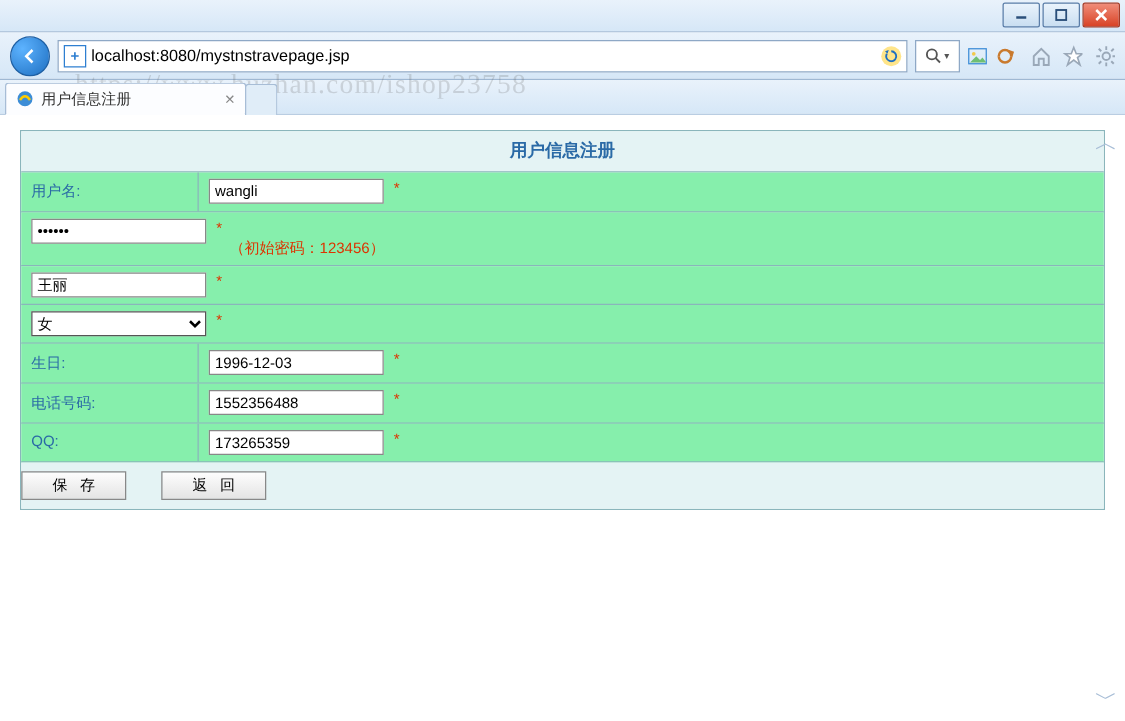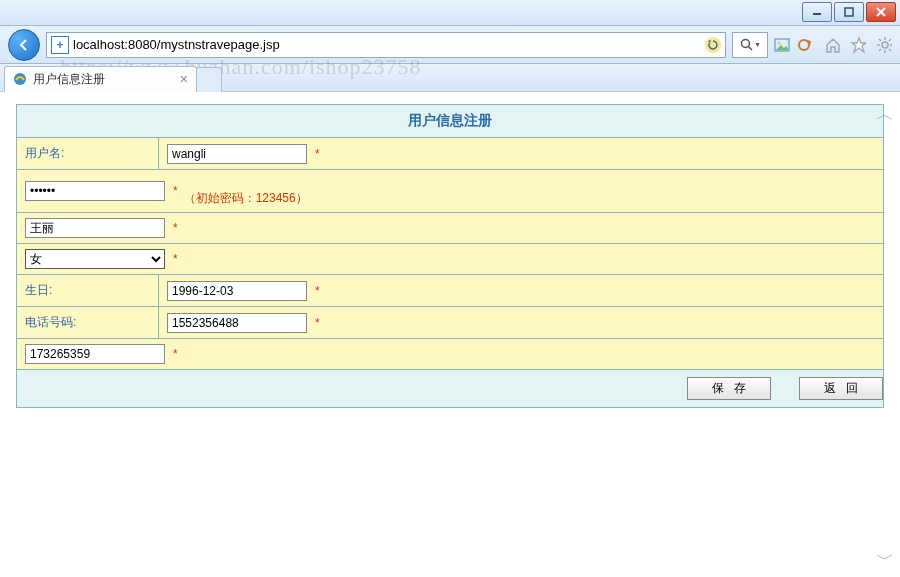--- a/index.html
+++ b/index.html
@@ -202,35 +202,34 @@
     font-weight: bold;
     color: #2a6aa6;
     background: #e4f3f4;
     border-bottom: 1px solid #8ab5bb;
     padding: 7px 0;
     font-size: 14px;
   }
   .form-row {
     display: flex;
     border-bottom: 1px solid #8ab5bb;
-    background: #fef9c3;
+    background: #86efac;
   }
   .form-row:last-child { border-bottom: none; }
   .form-label {
     width: 142px;
     padding: 7px 8px;
     color: #2a6aa6;
     border-right: 1px solid #8ab5bb;
     box-sizing: border-box;
   }
   .form-field {
     flex: 1;
     padding: 5px 8px;
     display: flex;
-    align-items: center;
     gap: 4px;
   }
   .form-field input[type=text],
   .form-field input[type=password] {
     width: 130px;
     height: 18px;
     border: 1px solid #888;
     padding: 0 4px;
     font-size: 12px;
     font-family: inherit;
@@ -242,21 +241,21 @@
     border: 1px solid #555;
     font-size: 12px;
     font-family: inherit;
     background:#fff;
   }
   .req { color: #d30; margin-left: 4px; }
   .hint { color: #d30; margin-left: 2px; margin-top: 15px; }
 
   .btn-row {
     display: flex;
-    justify-content: flex-end;
+    justify-content: flex-start;
     gap: 28px;
     padding: 7px 0;
     background: #e4f3f4;
   }
   .btn {
     min-width: 70px;
     padding: 2px 14px;
     border: 1px solid #888;
     background: linear-gradient(to bottom, #fdfdfd, #e4e4e4);
     font-size: 12px;
@@ -433,20 +432,21 @@
 
     <div class="form-row">
       <div class="form-label">电话号码:</div>
       <div class="form-field">
         <input type="text" value="1552356488" style="">
         <span class="req">*</span>
       </div>
     </div>
 
     <div class="form-row">
+      <div class="form-label">QQ:</div>
       <div class="form-field">
         <input type="text" value="173265359" style="">
         <span class="req">*</span>
       </div>
     </div>
 
     <div class="btn-row">
       <button class="btn">保存</button>
       <button class="btn">返回</button>
     </div>

